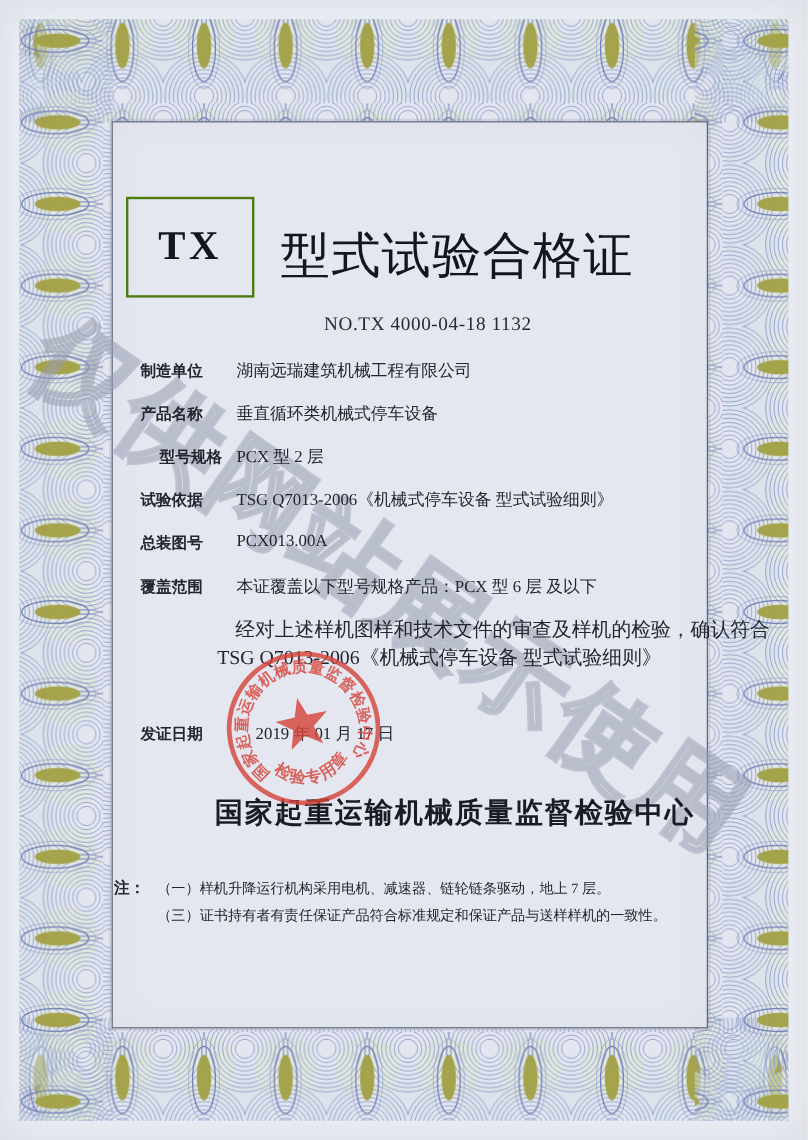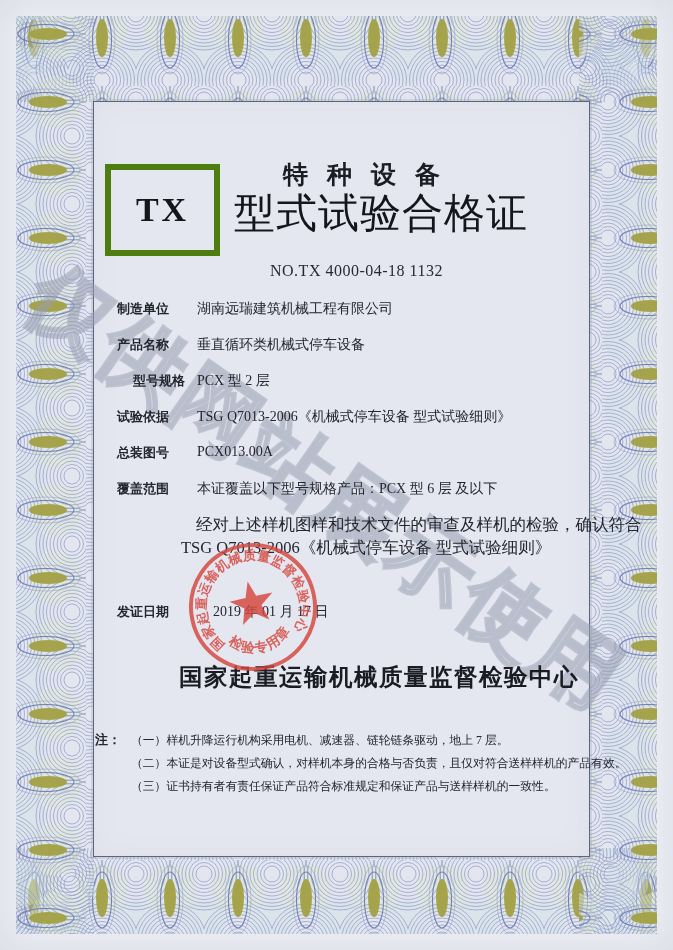--- a/index.html
+++ b/index.html
@@ -22,21 +22,21 @@
     font-family:"Liberation Sans","DejaVu Sans",sans-serif;
     font-size:84px;font-weight:bold;letter-spacing:4px;white-space:nowrap;
     transform:rotate(35deg);transform-origin:0 0;
     color:rgba(168,173,190,0.16);
     -webkit-text-stroke:3px rgba(148,154,175,0.48);
     pointer-events:none;
   }
   .txt{position:absolute;z-index:4;white-space:nowrap;}
   .tx-box{
     position:absolute;left:105px;top:164px;width:103px;height:80px;z-index:4;
-    border:6px solid #4d7c0f;display:flex;align-items:center;justify-content:center;
+    border:2px solid #4d7c0f;display:flex;align-items:center;justify-content:center;
     font-size:34px;font-weight:bold;letter-spacing:3px;color:#14161c;
   }
   .category{left:283px;top:158px;font-size:25px;font-weight:600;letter-spacing:19px;color:#1a1d24;}
   .main-title{left:234px;top:186px;font-size:41px;font-weight:400;letter-spacing:1px;color:#14161c;}
   .cert-no{left:270px;top:262px;font-size:16px;letter-spacing:.5px;color:#262a33;}
   .field-label{font-size:13px;font-weight:700;}
   .field-value{font-size:14px;font-weight:500;}
   .statement{font-size:16.5px;font-weight:500;}
   .authority{left:179px;top:661px;font-size:23.5px;font-weight:700;letter-spacing:1.5px;color:#191c23;}
   .notes{position:absolute;left:131px;top:729px;width:462px;z-index:4;font-size:11.8px;font-weight:500;color:#23262e;}
@@ -134,21 +134,20 @@
     <rect x="579" y="16" width="78" height="918" fill="url(#gV)"></rect>
   </svg>
 
   <div class="panel"></div>
 
   <div class="watermark">仅供网站展示使用</div>
 
   <div class="tx-box">
     <span>TX</span>
   </div>
-  <div class="txt category">特种设备</div>
   <div class="txt main-title">型式试验合格证</div>
   <div class="txt cert-no">NO.TX 4000-04-18 1132</div>
 
   <div class="txt field-label" style="left:117px;top:300px;">制造单位</div>
   <div class="txt field-value" style="left:197px;top:300px;">湖南远瑞建筑机械工程有限公司</div>
 
   <div class="txt field-label" style="left:117px;top:336px;">产品名称</div>
   <div class="txt field-value" style="left:197px;top:336px;">垂直循环类机械式停车设备</div>
 
   <div class="txt field-label" style="left:117px;top:372px;margin-left:16px;">型号规格</div>
@@ -182,17 +181,16 @@
     <text font-size="13.5" fill="#d6453c" font-weight="bold" style="letter-spacing:1px;" font-family="Liberation Serif, DejaVu Serif, serif">
       <textPath href="#bottomPath" startOffset="50%" text-anchor="middle">检验专用章</textPath>
     </text>
   </svg>
 
   <div class="txt authority">国家起重运输机械质量监督检验中心</div>
 
   <div class="txt note-label">注：</div>
   <div class="notes">
     <div class="note-item">（一）样机升降运行机构采用电机、减速器、链轮链条驱动，地上 7 层。</div>
-    <div class="note-item">（二）本证是对设备型式确认，对样机本身的合格与否负责，且仅对符合送样样机的产品有效。</div>
     <div class="note-item">（三）证书持有者有责任保证产品符合标准规定和保证产品与送样样机的一致性。</div>
   </div>
 
 </div>
 
 </body></html>

